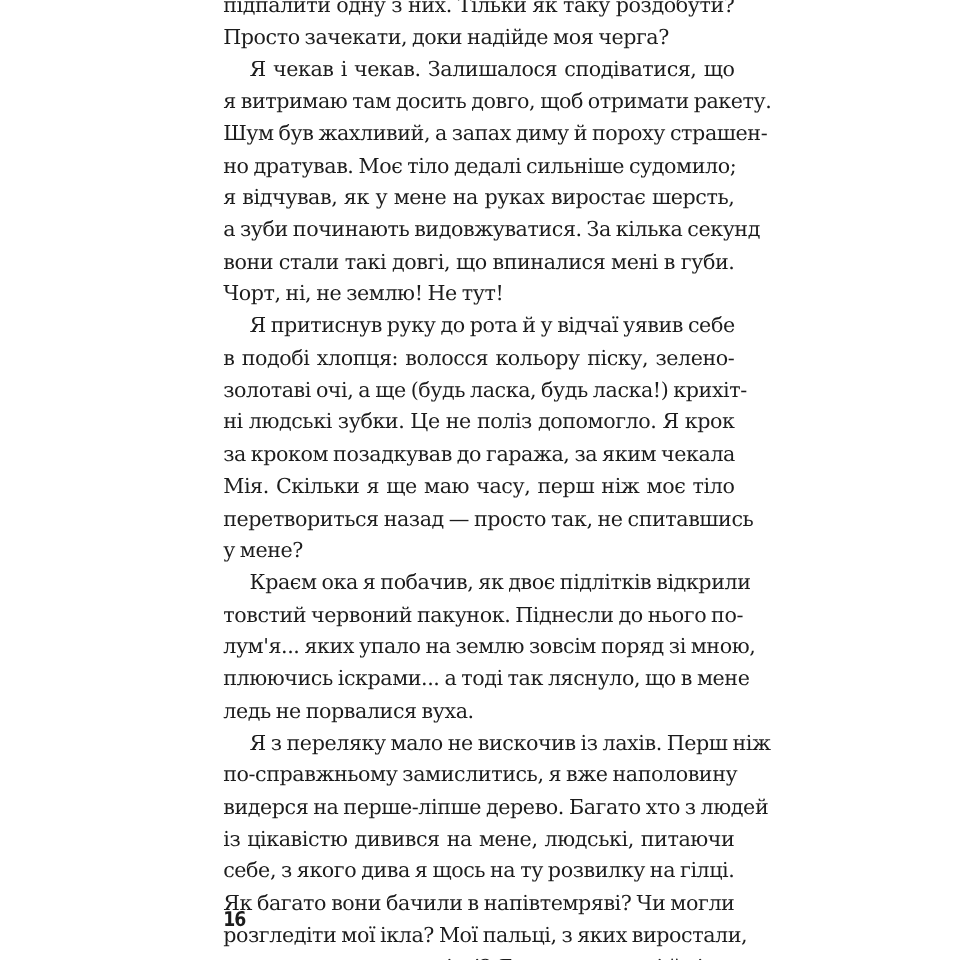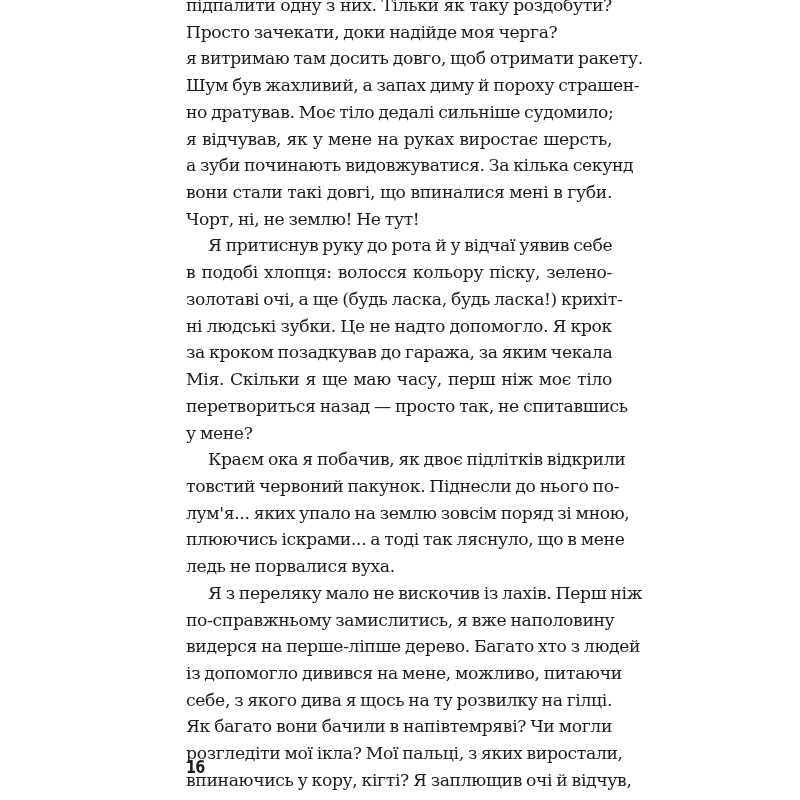--- a/index.html
+++ b/index.html
@@ -39,43 +39,44 @@
     transform-origin: left top;
   }
 </style>
 </head>
 <body>
 
 <div class="page">
   <div class="text-block" id="text-block">
       <span class="line">підпалити одну з них. Тільки як таку роздобути?</span>
       <span class="line last">Просто зачекати, доки надійде моя черга?</span>
+      <span class="line indent">Я чекав і чекав. Залишалося сподіватися, що</span>
       <span class="line">я витримаю там досить довго, щоб отримати ракету.</span>
       <span class="line">Шум був жахливий, а запах диму й пороху страшен-</span>
       <span class="line">но дратував. Моє тіло дедалі сильніше судомило;</span>
       <span class="line">я відчував, як у мене на руках виростає шерсть,</span>
       <span class="line">а зуби починають видовжуватися. За кілька секунд</span>
       <span class="line">вони стали такі довгі, що впиналися мені в губи.</span>
       <span class="line last">Чорт, ні, не землю! Не тут!</span>
       <span class="line indent">Я притиснув руку до рота й у відчаї уявив себе</span>
       <span class="line">в подобі хлопця: волосся кольору піску, зелено-</span>
       <span class="line">золотаві очі, а ще (будь ласка, будь ласка!) крихіт-</span>
-      <span class="line">ні людські зубки. Це не надто допомогло. Я крок</span>
+      <span class="line">ні людські зубки. Це не поліз допомогло. Я крок</span>
       <span class="line">за кроком позадкував до гаража, за яким чекала</span>
       <span class="line">Мія. Скільки я ще маю часу, перш ніж моє тіло</span>
       <span class="line">перетвориться назад — просто так, не спитавшись</span>
       <span class="line last">у мене?</span>
       <span class="line indent">Краєм ока я побачив, як двоє підлітків відкрили</span>
       <span class="line">товстий червоний пакунок. Піднесли до нього по-</span>
       <span class="line">лум'я... яких упало на землю зовсім поряд зі мною,</span>
       <span class="line">плюючись іскрами... а тоді так ляснуло, що в мене</span>
       <span class="line last">ледь не порвалися вуха.</span>
       <span class="line indent">Я з переляку мало не вискочив із лахів. Перш ніж</span>
       <span class="line">по-справжньому замислитись, я вже наполовину</span>
       <span class="line">видерся на перше-ліпше дерево. Багато хто з людей</span>
-      <span class="line">із допомогло дивився на мене, можливо, питаючи</span>
+      <span class="line">із цікавістю дивився на мене, людські, питаючи</span>
       <span class="line">себе, з якого дива я щось на ту розвилку на гілці.</span>
       <span class="line">Як багато вони бачили в напівтемряві? Чи могли</span>
       <span class="line">розгледіти мої ікла? Мої пальці, з яких виростали,</span>
       <span class="line">впинаючись у кору, кігті? Я заплющив очі й відчув,</span>
     </div>
   <div class="page-number">16</div>
 </div>
 
 </body></html>

